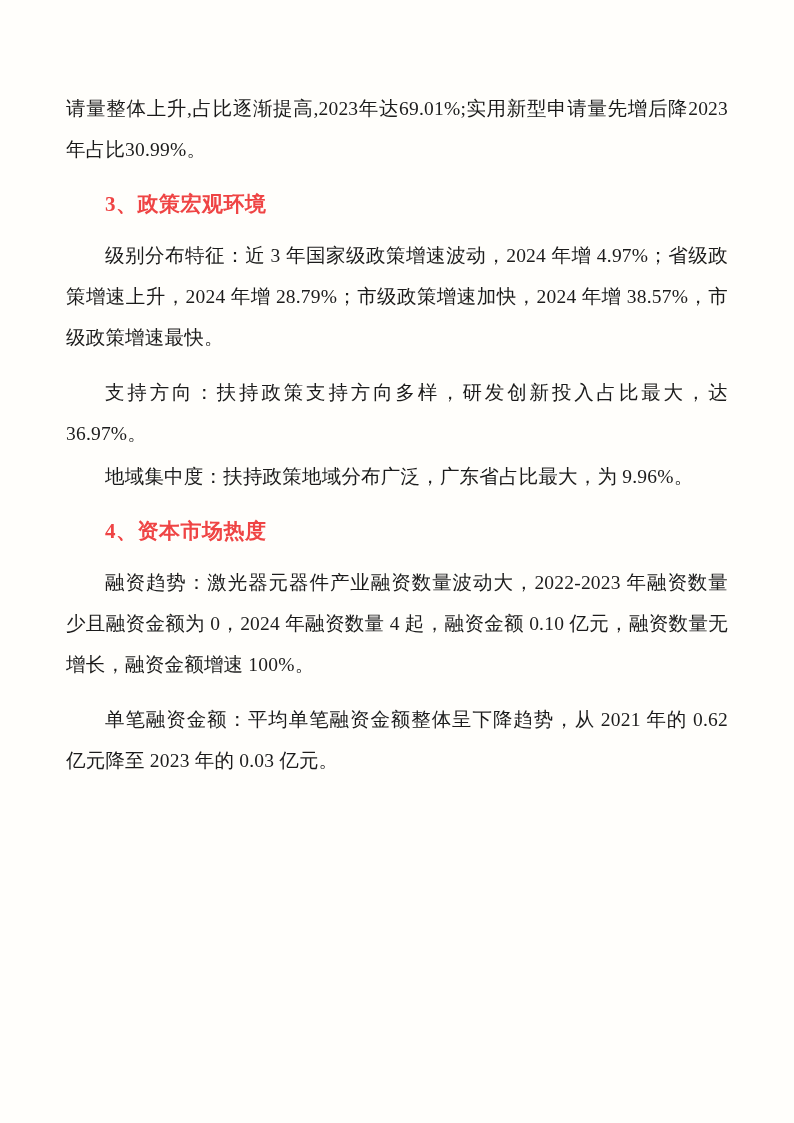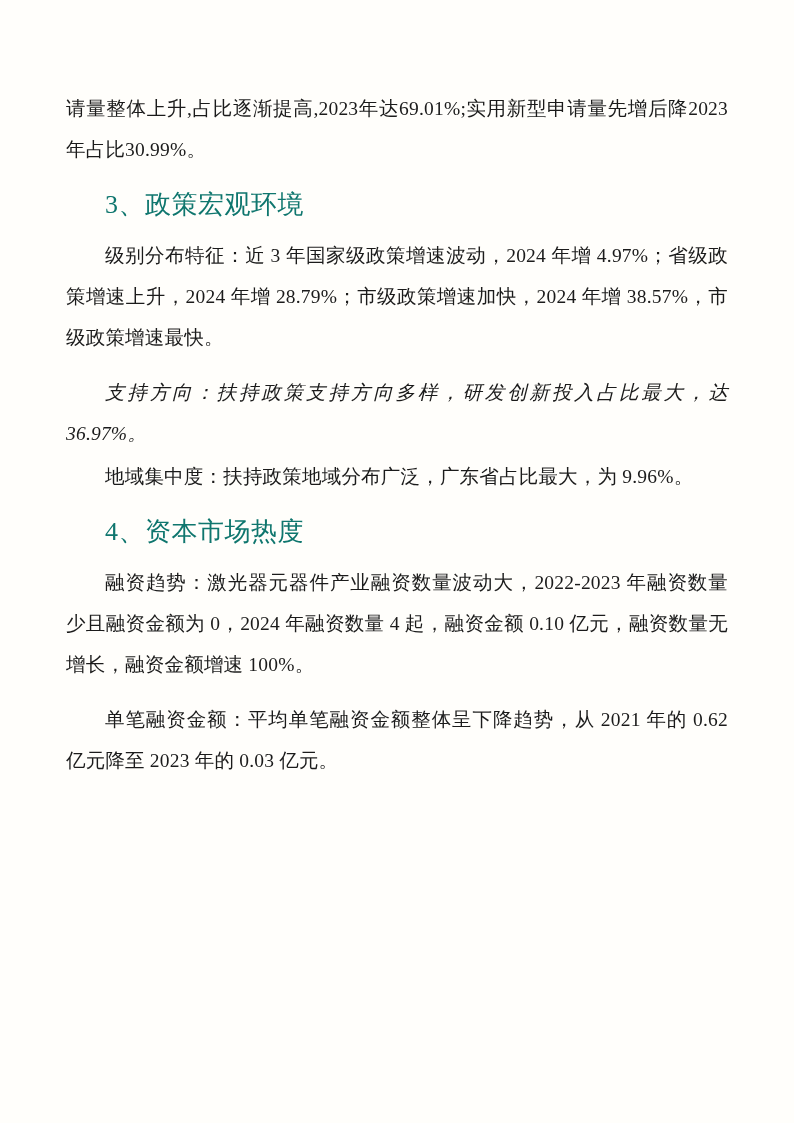--- a/index.html
+++ b/index.html
@@ -30,36 +30,35 @@
     margin: 0 0 14px 0;
     font-size: 19.5px;
     line-height: 41px;
     letter-spacing: 0.2px;
     text-align: justify;
     text-justify: inter-character;
     color: #1b1b1b;
   }
   p.tight {
     margin-bottom: 2px;
-    font-style: italic;
   }
   p.indent {
     text-indent: 39px;
   }
   p.first {
     text-indent: 0;
   }
   h3 {
     margin: 0 0 10px 0;
-    font-size: 26px;
+    font-size: 21px;
     line-height: 41px;
-    font-weight: normal;
+    font-weight: bold;
     text-indent: 39px;
     letter-spacing: 0.5px;
-    color: #0f766e;
+    color: #ef4444;
   }
 </style>
 </head>
 <body>
 
 <div class="page">
   <div class="content">
 
     <p class="first">请量整体上升,占比逐渐提高,2023年达69.01%;实用新型申请量先增后降2023年占比30.99%。</p>
 

